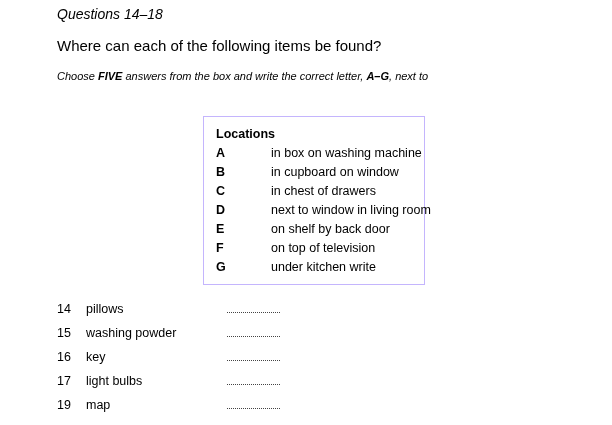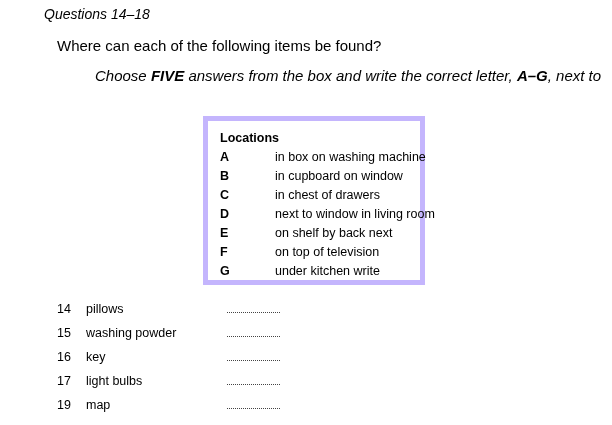--- a/index.html
+++ b/index.html
@@ -1,27 +1,27 @@
 <!DOCTYPE html>
 <html><head>
   <meta charset="utf-8">
   <style>
     html, body { margin: 0; padding: 0; background: #ffffff; }
     body {
       width: 612px; height: 425px; position: relative; overflow: hidden;
       font-family: "Liberation Sans", sans-serif; color: #000; font-size: 12.5px;
     }
     .abs { position: absolute; white-space: nowrap; }
-    .title { left: 44px; top: 6px; font-style: italic; font-size: 14px; }
+    .title { left: 57px; top: 6px; font-style: italic; font-size: 14px; }
     .q { left: 57px; top: 37px; font-size: 15px; }
-    .instr { left: 57px; top: 68px; font-style: italic; font-size: 15px; line-height: 16px; margin-left: 38px; }
+    .instr { left: 57px; top: 68px; font-style: italic; font-size: 11px; line-height: 16px; }
     .instr b { font-weight: bold; }
     .box {
       position: absolute; left: 203px; top: 116px; width: 222px; height: 169px;
-      border: 5px solid #c4b5fd; box-sizing: border-box;
+      border: 1px solid #c4b5fd; box-sizing: border-box;
     }
     .box-title { position: absolute; left: 12px; top: 10px; font-weight: bold; font-size: 12.5px; }
     .loc { position: absolute; left: 12px; height: 19px; font-size: 12.5px; }
     .loc .letter { position: absolute; left: 0; font-weight: bold; }
     .loc .text { position: absolute; left: 29px; white-space: nowrap; padding-left: 26px; }
     .item { position: absolute; left: 57px; height: 18px; font-size: 12.5px; }
     .item .num { position: absolute; left: 0; font-weight: normal; }
     .item .label { position: absolute; left: 29px; white-space: nowrap; }
     .dots {
       position: absolute; left: 227px; width: 53px; height: 0;
@@ -50,21 +50,21 @@
   <div class="loc" style="top:67px">
       <span class="letter">C</span>
       <span class="text">in chest of drawers</span>
     </div>
   <div class="loc" style="top:86px">
       <span class="letter">D</span>
       <span class="text">next to window in living room</span>
     </div>
   <div class="loc" style="top:105px">
       <span class="letter">E</span>
-      <span class="text">on shelf by back next</span>
+      <span class="text">on shelf by back door</span>
     </div>
   <div class="loc" style="top:124px">
       <span class="letter">F</span>
       <span class="text">on top of television</span>
     </div>
   <div class="loc" style="top:143px">
       <span class="letter">G</span>
       <span class="text">under kitchen write</span>
     </div>
 </div>

